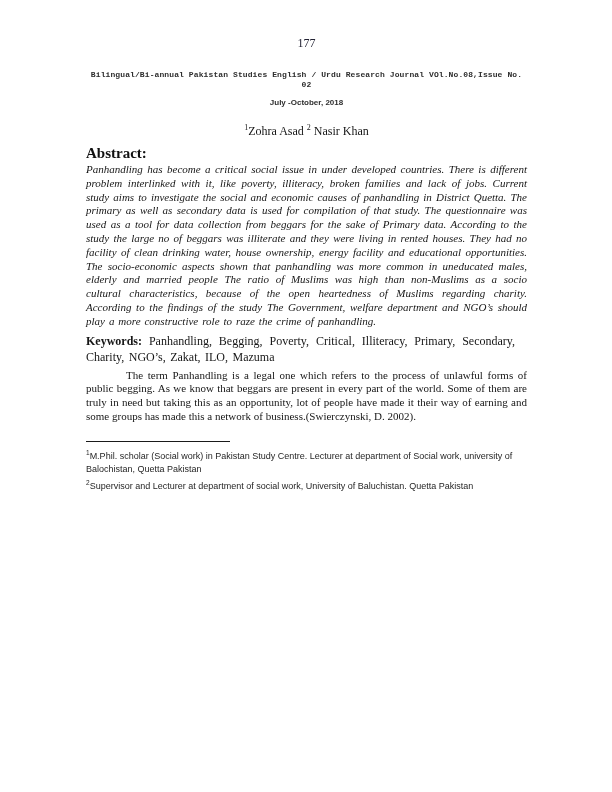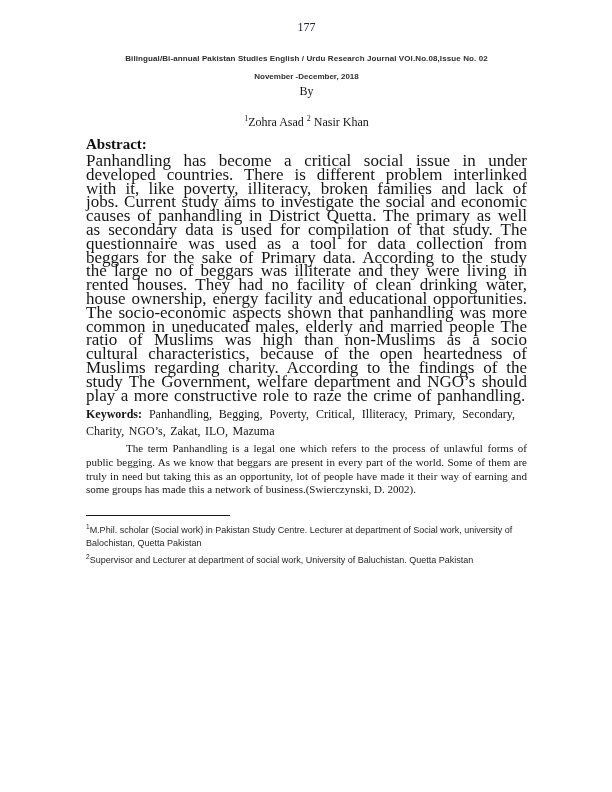--- a/index.html
+++ b/index.html
@@ -8,30 +8,30 @@
     width: 612px;
     height: 792px;
     background: #ffffff;
     box-sizing: border-box;
     padding: 0 85px 0 86px;
     font-family: "Liberation Serif", serif;
     color: #161616;
     overflow: hidden;
   }
   .page-number {
-    margin-top: 20px;
+    margin-top: 36px;
     text-align: center;
     font-size: 12px;
     line-height: 14px;
     color: #222233;
   }
   .journal-line {
     margin-top: 20px;
     text-align: center;
-    font-family: Liberation Sans, sans-serif;
+    font-family: Liberation Mono, monospace;
     font-weight: bold;
     font-size: 8px;
     line-height: 10px;
     color: #2e2e2e;
     letter-spacing: 0.1px;
   }
   .date-line {
     margin-top: 8px;
     text-align: center;
     font-family: "Liberation Sans", sans-serif;
@@ -63,21 +63,22 @@
   .byline-authors sup { font-size: 8px; }
   .section-heading {
     margin-top: 7px;
     font-size: 15px;
     font-weight: bold;
     line-height: 15px;
     color: #111111;
   }
   .abstract-body {
     margin-top: 2px;
-    font-size: 17px;
+    font-size: 11px;
+    font-style: italic;
     line-height: 13.8px;
     text-align: justify;
     word-spacing: 1.2px;
   }
   .keywords {
     margin-top: 4px;
     font-size: 12px;
     line-height: 16.5px;
     text-align: justify;
     word-spacing: 1.5px;
@@ -107,24 +108,23 @@
 </style>
 </head>
 <body>
 
 <div class="page">
 
   <div class="page-number">177</div>
 
   <div class="journal-line">Bilingual/Bi-annual Pakistan Studies English / Urdu Research Journal VOl.No.08,Issue No. 02</div>
 
-  <div class="date-line">November -December, 2018</div>
+  <div class="date-line">July -October, 2018</div>
 
 
-  <div class="byline-by">By</div>
 
   <div class="byline-authors"><sup>1</sup><span>Zohra Asad</span> <sup>2</sup> <span>Nasir Khan</span></div>
 
   <div class="section-heading">Abstract:</div>
 
   <p class="abstract-body" style="margin:2px 0 0 0">Panhandling has become a critical social issue in under developed countries. There is different problem interlinked with it, like poverty, illiteracy, broken families and lack of jobs. Current study aims to investigate the social and economic causes of panhandling in District Quetta. The primary as well as secondary data is used for compilation of that study. The questionnaire was used as a tool for data collection from beggars for the sake of Primary data. According to the study the large no of beggars was illiterate and they were living in rented houses. They had no facility of clean drinking water, house ownership, energy facility and educational opportunities. The socio-economic aspects shown that panhandling was more common in uneducated males, elderly and married people The ratio of Muslims was high than non-Muslims as a socio cultural characteristics, because of the open heartedness of Muslims regarding charity. According to the findings of the study The Government, welfare department and NGO’s should play a more constructive role to raze the crime of panhandling.</p>
 
   <p class="keywords" style="margin:4px 12px 0 0"><span class="kw-label">Keywords:</span> <span>Panhandling, Begging, Poverty, Critical, Illiteracy, Primary, Secondary, Charity, NGO’s, Zakat, ILO, Mazuma</span></p>
 
 

